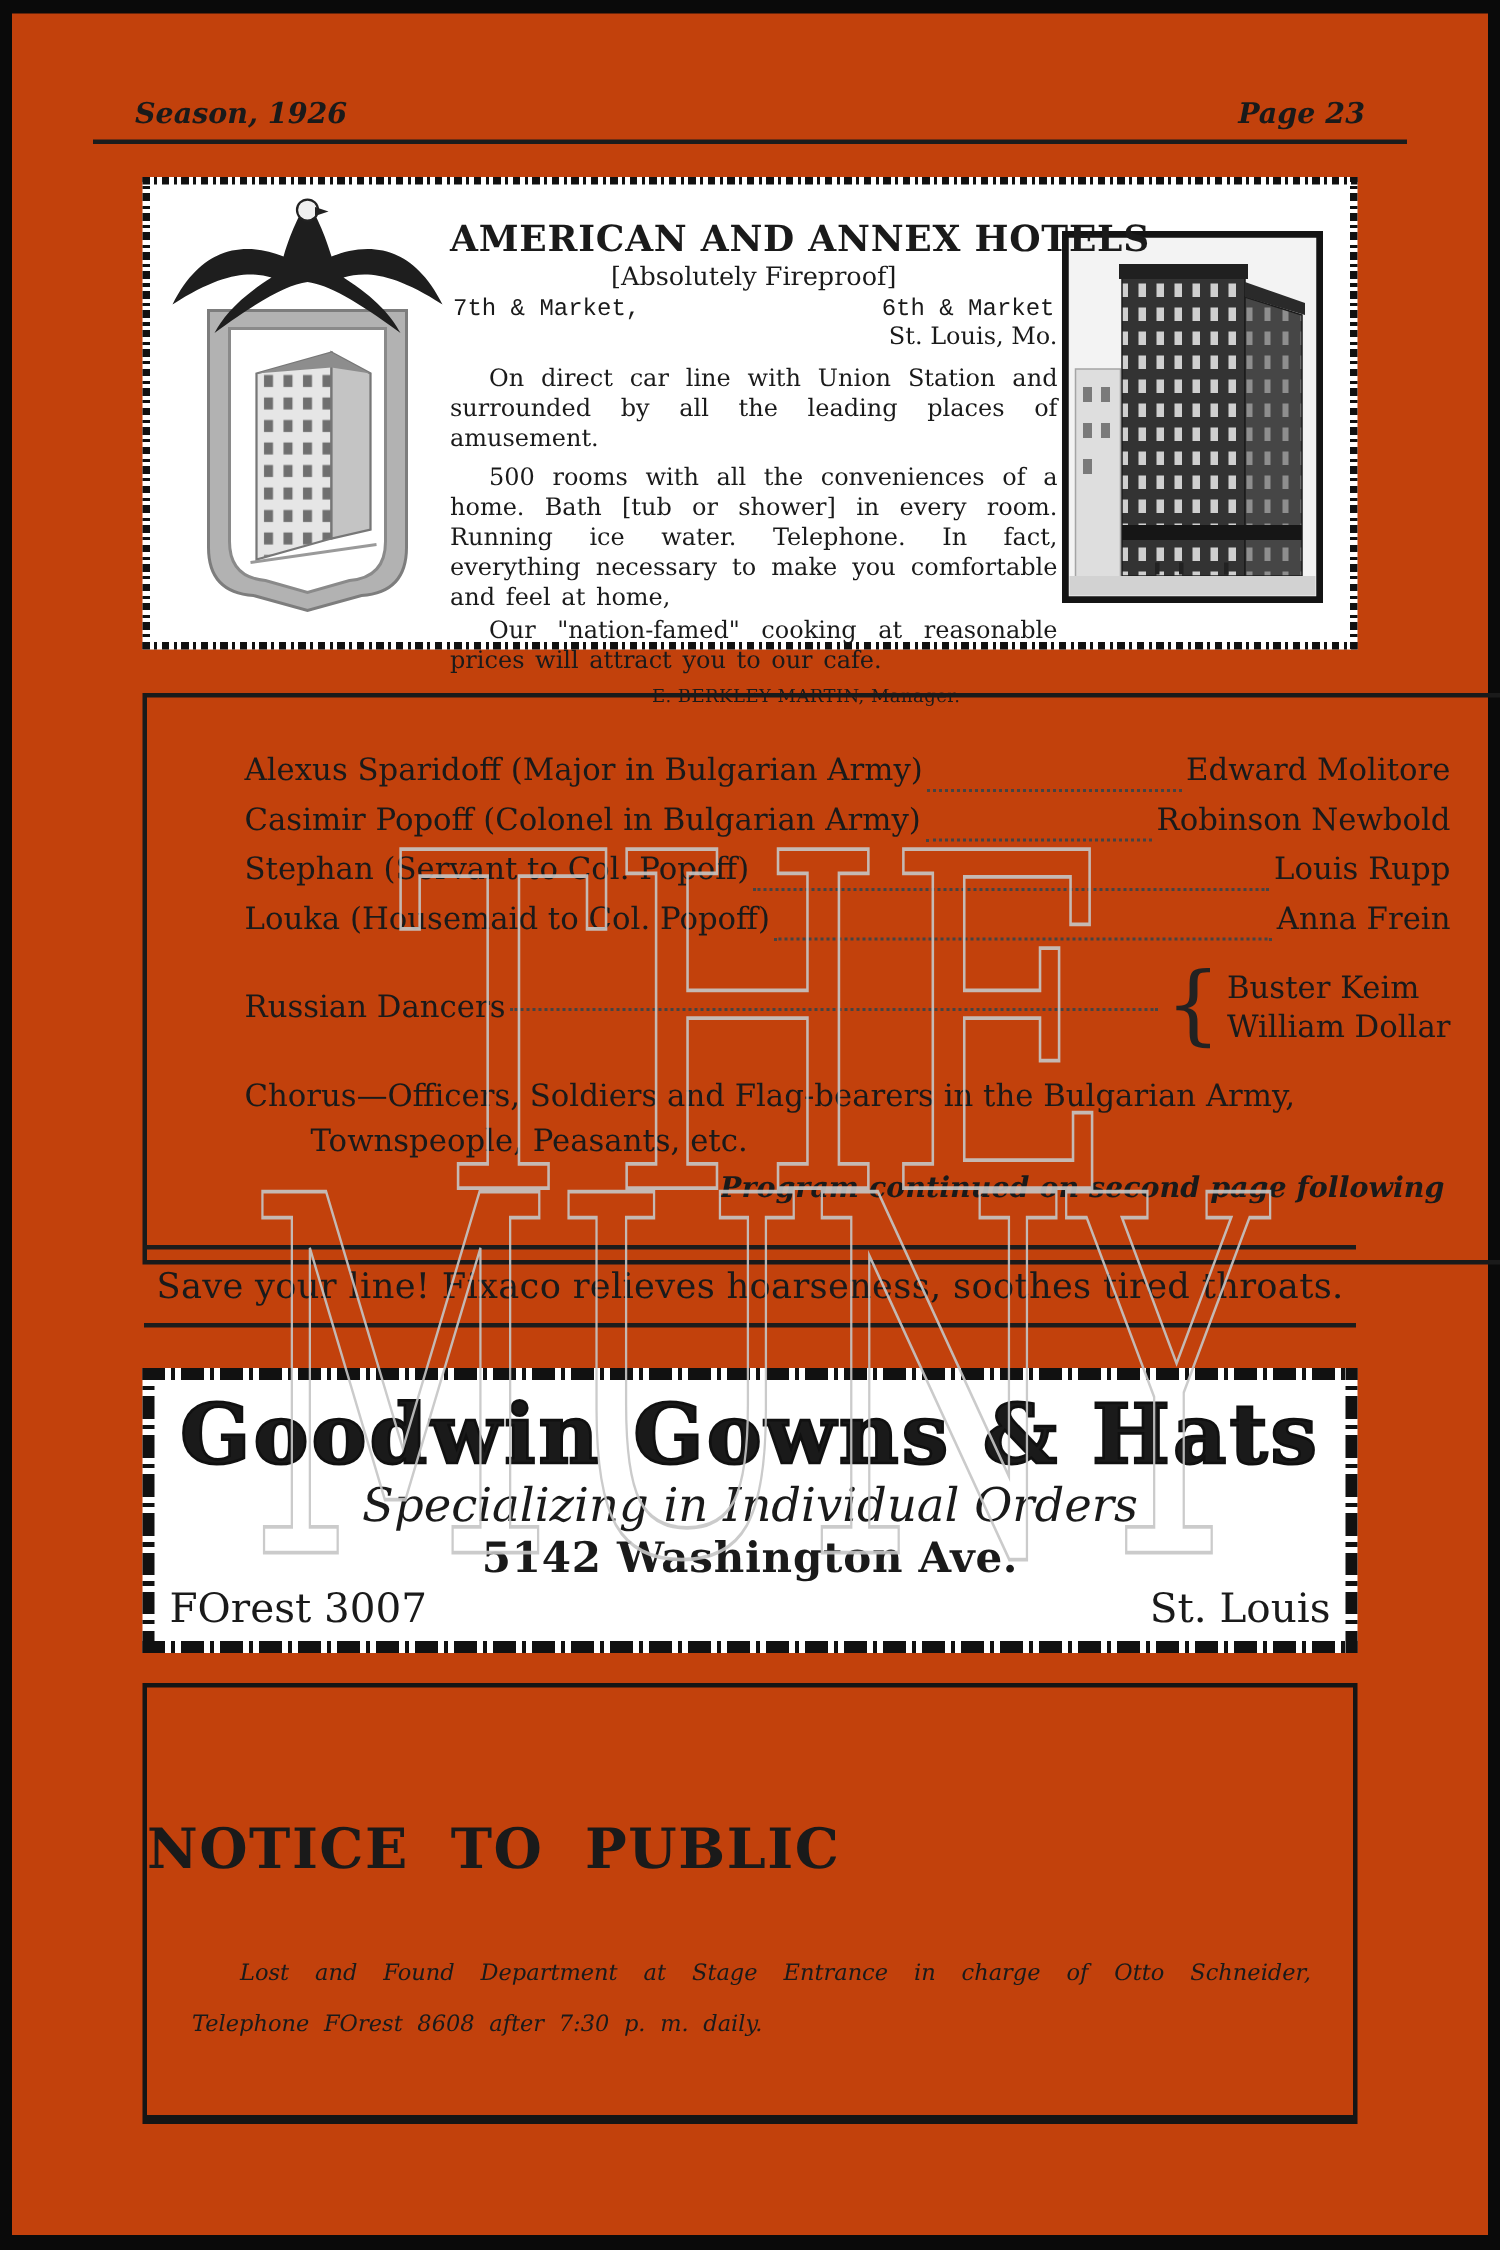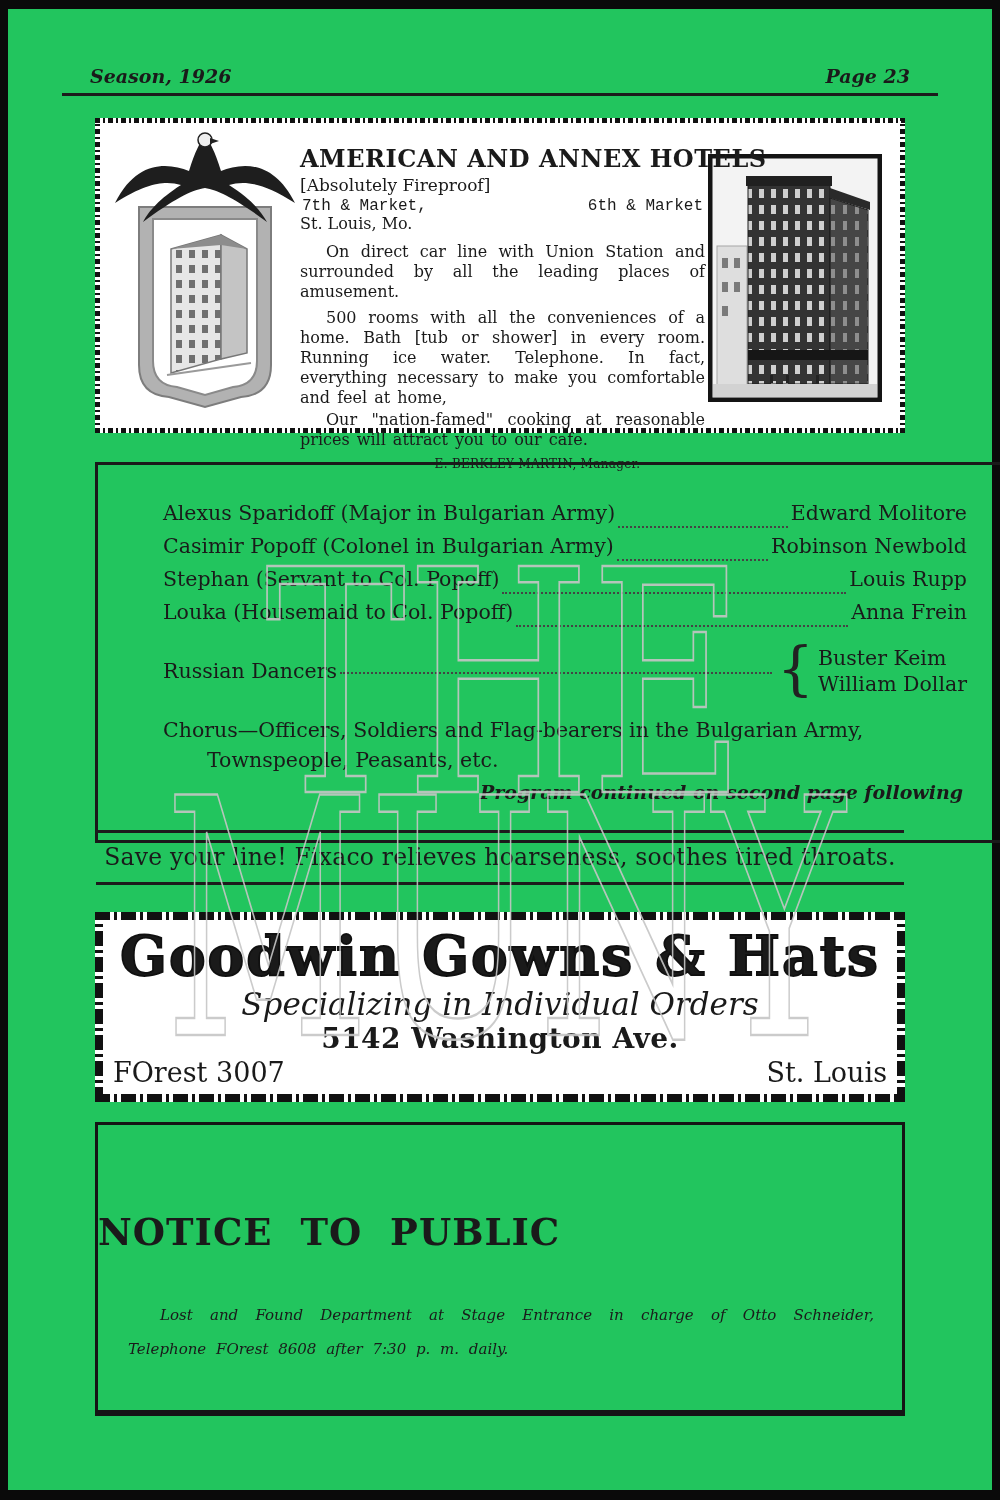--- a/index.html
+++ b/index.html
@@ -5,21 +5,21 @@
   html,body{margin:0;padding:0;}
   body{
     width:1000px;height:1500px;position:relative;
     background:#0a0a0a;
     font-family:"DejaVu Serif","Liberation Serif",serif;
     color:#1a1a1a;
     overflow:hidden;
   }
   .page{
     position:absolute;left:8px;top:9px;width:984px;height:1481px;
-    background:#22c55e;
+    background:#c2410c;
   }
   
   .header-row{
     position:absolute;left:82px;right:82px;top:56px;
     display:flex;justify-content:space-between;
     font-style:italic;font-weight:bold;font-size:19px;
   }
   .header-rule{
     position:absolute;left:54px;right:54px;top:84px;height:3px;background:#1c1c1c;
   }
@@ -31,23 +31,23 @@
   .bead{position:absolute;background-repeat:repeat;}
   .bead-h{left:0;right:0;height:5px;
     background-image:repeating-linear-gradient(90deg,#111 0 5px,transparent 5px 8px,#111 8px 10px,transparent 10px 13px);}
   .bead-v{top:0;bottom:0;width:5px;
     background-image:repeating-linear-gradient(0deg,#111 0 5px,transparent 5px 8px,#111 8px 10px,transparent 10px 13px);}
   .bead-top{top:0;} .bead-bottom{bottom:0;} .bead-left{left:0;} .bead-right{right:0;}
   .art-left{position:absolute;left:14px;top:9px;width:192px;height:288px;}
   .photo-right{position:absolute;left:613px;top:36px;width:174px;height:248px;}
   .hotel-center{position:absolute;left:205px;top:28px;width:405px;font-size:16px;line-height:20px;}
   .hotel-title{font-size:24px;line-height:26px;font-weight:bold;text-align:center;letter-spacing:.5px;white-space:nowrap;}
-  .hotel-sub{font-size:17px;margin-top:3px;}
+  .hotel-sub{text-align:center;font-size:17px;margin-top:3px;}
   .hotel-addr{display:flex;justify-content:space-between;margin-top:1px;font-size:16px;padding:0 2px;font-family:Liberation Mono, monospace;}
-  .hotel-city{text-align:left;font-size:16px;margin-top:-2px;}
+  .hotel-city{text-align:right;font-size:16px;margin-top:-2px;}
   .hotel-para{text-align:justify;text-indent:26px;margin-top:8px;word-spacing:2px;}
   .hotel-para.p2{margin-top:6px;}
   .hotel-para.p3{margin-top:2px;}
   .hotel-mgr{text-align:center;margin-top:4px;padding-left:70px;font-size:12px;letter-spacing:.3px;white-space:nowrap;}
   
   .cast-box{
     position:absolute;left:87px;top:453px;width:804px;height:339px;
     border:3px solid #1a1a1a;background:transparent;
     padding:36px 64px 0 65px;box-sizing:content-box;
     font-size:20.5px;

